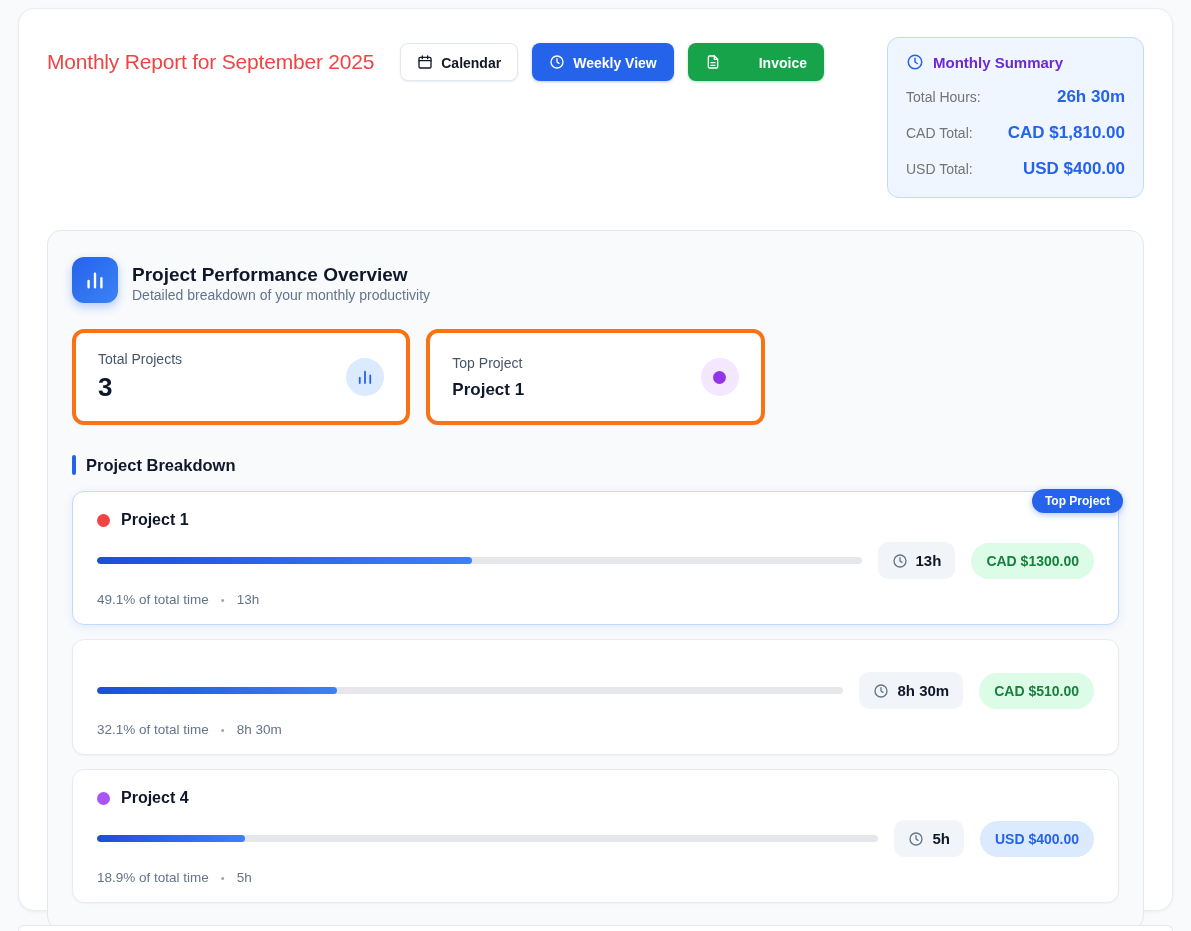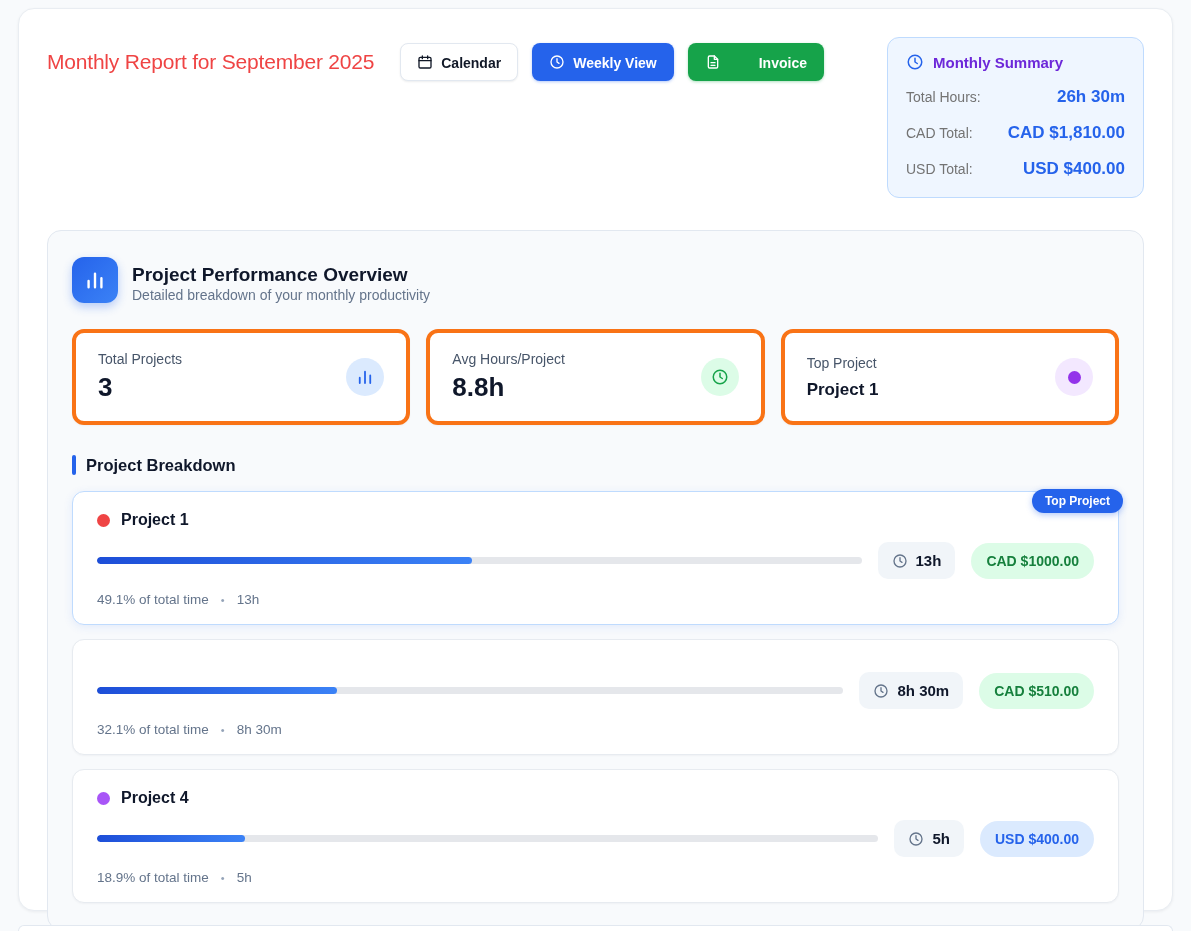--- a/index.html
+++ b/index.html
@@ -201,32 +201,20 @@
           <div class="stat-value">3</div>
         </div>
         <div class="stat-icon blue">
           <svg viewBox="0 0 24 24" fill="none" stroke="currentColor" stroke-width="2.4" stroke-linecap="round">
               <path d="M5 20v-7M12 20V5M19 20v-10"></path>
             </svg>
         </div>
       </div>
       <div class="stat">
         <div>
-          <div class="stat-label">Avg Hours/Project</div>
-          <div class="stat-value">8.8h</div>
-        </div>
-        <div class="stat-icon green">
-          <svg viewBox="0 0 24 24" fill="none" stroke="currentColor" stroke-width="2" stroke-linecap="round" stroke-linejoin="round">
-              <circle cx="12" cy="12" r="9"></circle>
-              <path d="M12 7v5l3 2"></path>
-            </svg>
-        </div>
-      </div>
-      <div class="stat">
-        <div>
           <div class="stat-label">Top Project</div>
           <div class="stat-value small">Project 1</div>
         </div>
         <div class="stat-icon purple">
           <span class="purple-dot" style="background: rgb(147, 51, 234);"></span>
         </div>
       </div>
     </div>
 
     <div class="breakdown-head">
@@ -248,21 +236,21 @@
           </div>
           <div class="time-badge">
             <span style="display:flex">
               <svg viewBox="0 0 24 24" fill="none" stroke="currentColor" stroke-width="2" stroke-linecap="round" stroke-linejoin="round">
                   <circle cx="12" cy="12" r="9"></circle>
                   <path d="M12 7v5l3 2"></path>
                 </svg>
             </span>
             <span>13h</span>
           </div>
-          <div class="amount green">CAD $1000.00</div>
+          <div class="amount green">CAD $1300.00</div>
         </div>
         <div class="p-foot">
           <span>49.1% of total time</span>
           <span class="sep">•</span>
           <span>13h</span>
         </div>
       </div>
 
       <div class="project">
         <div class="p-mid">

